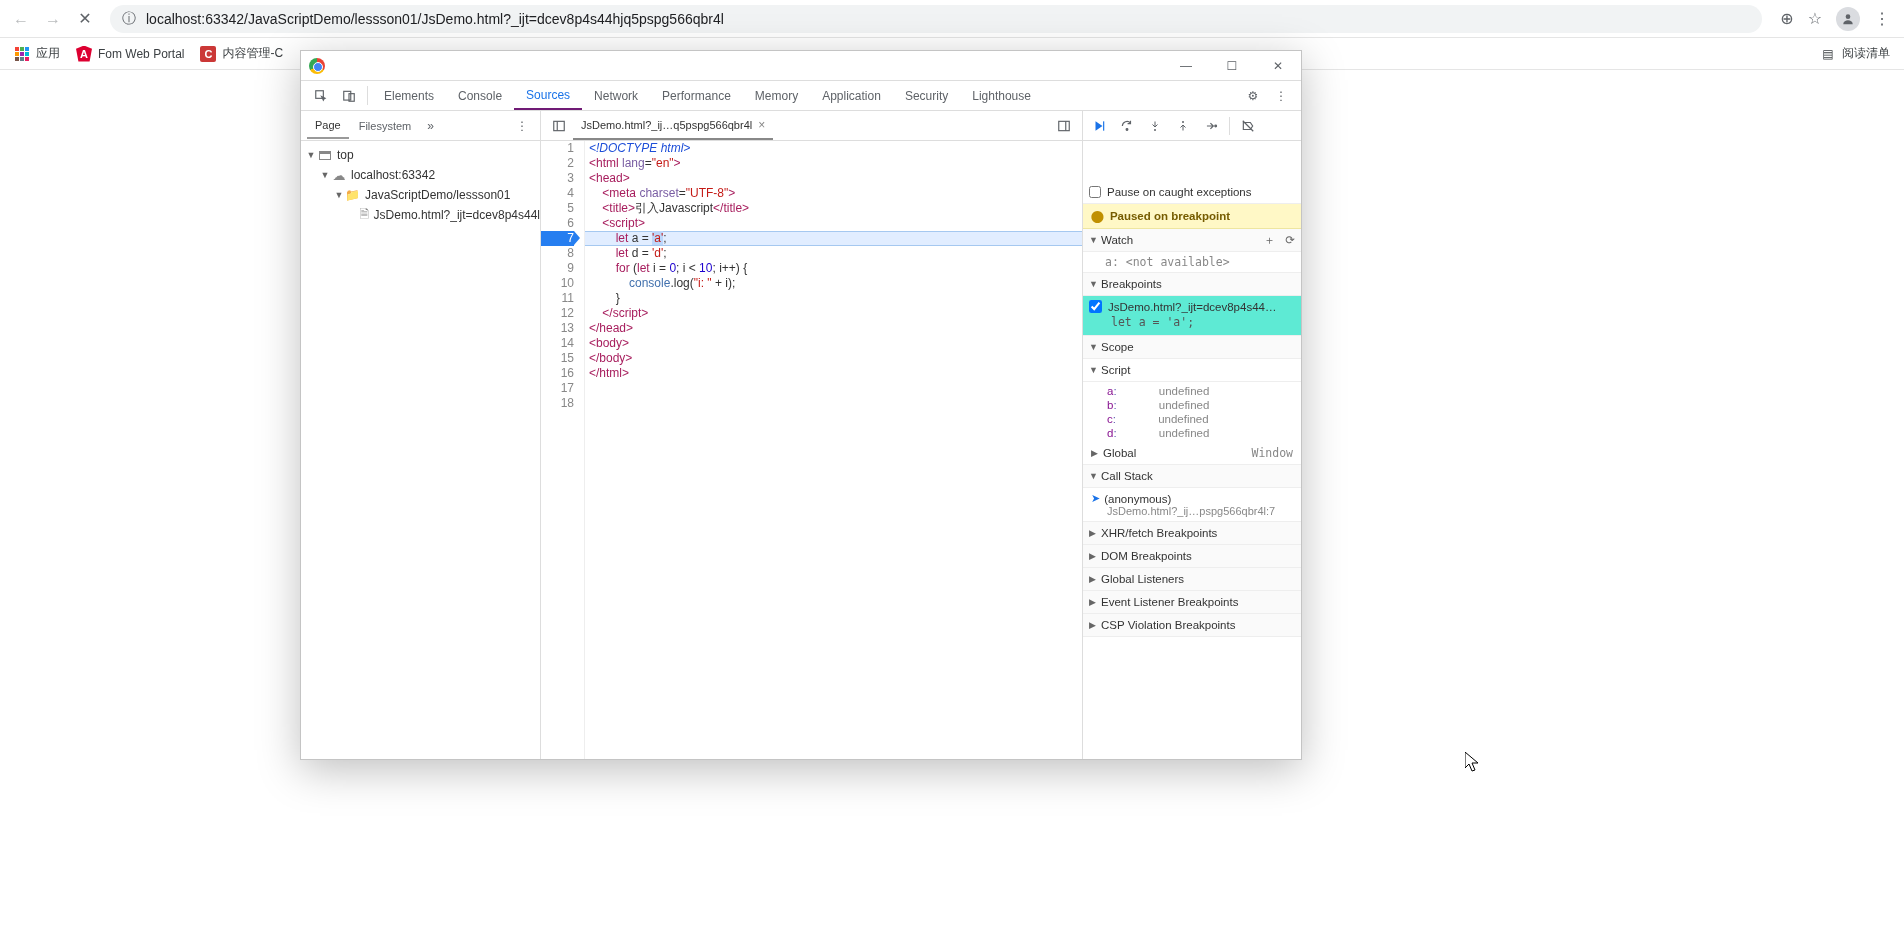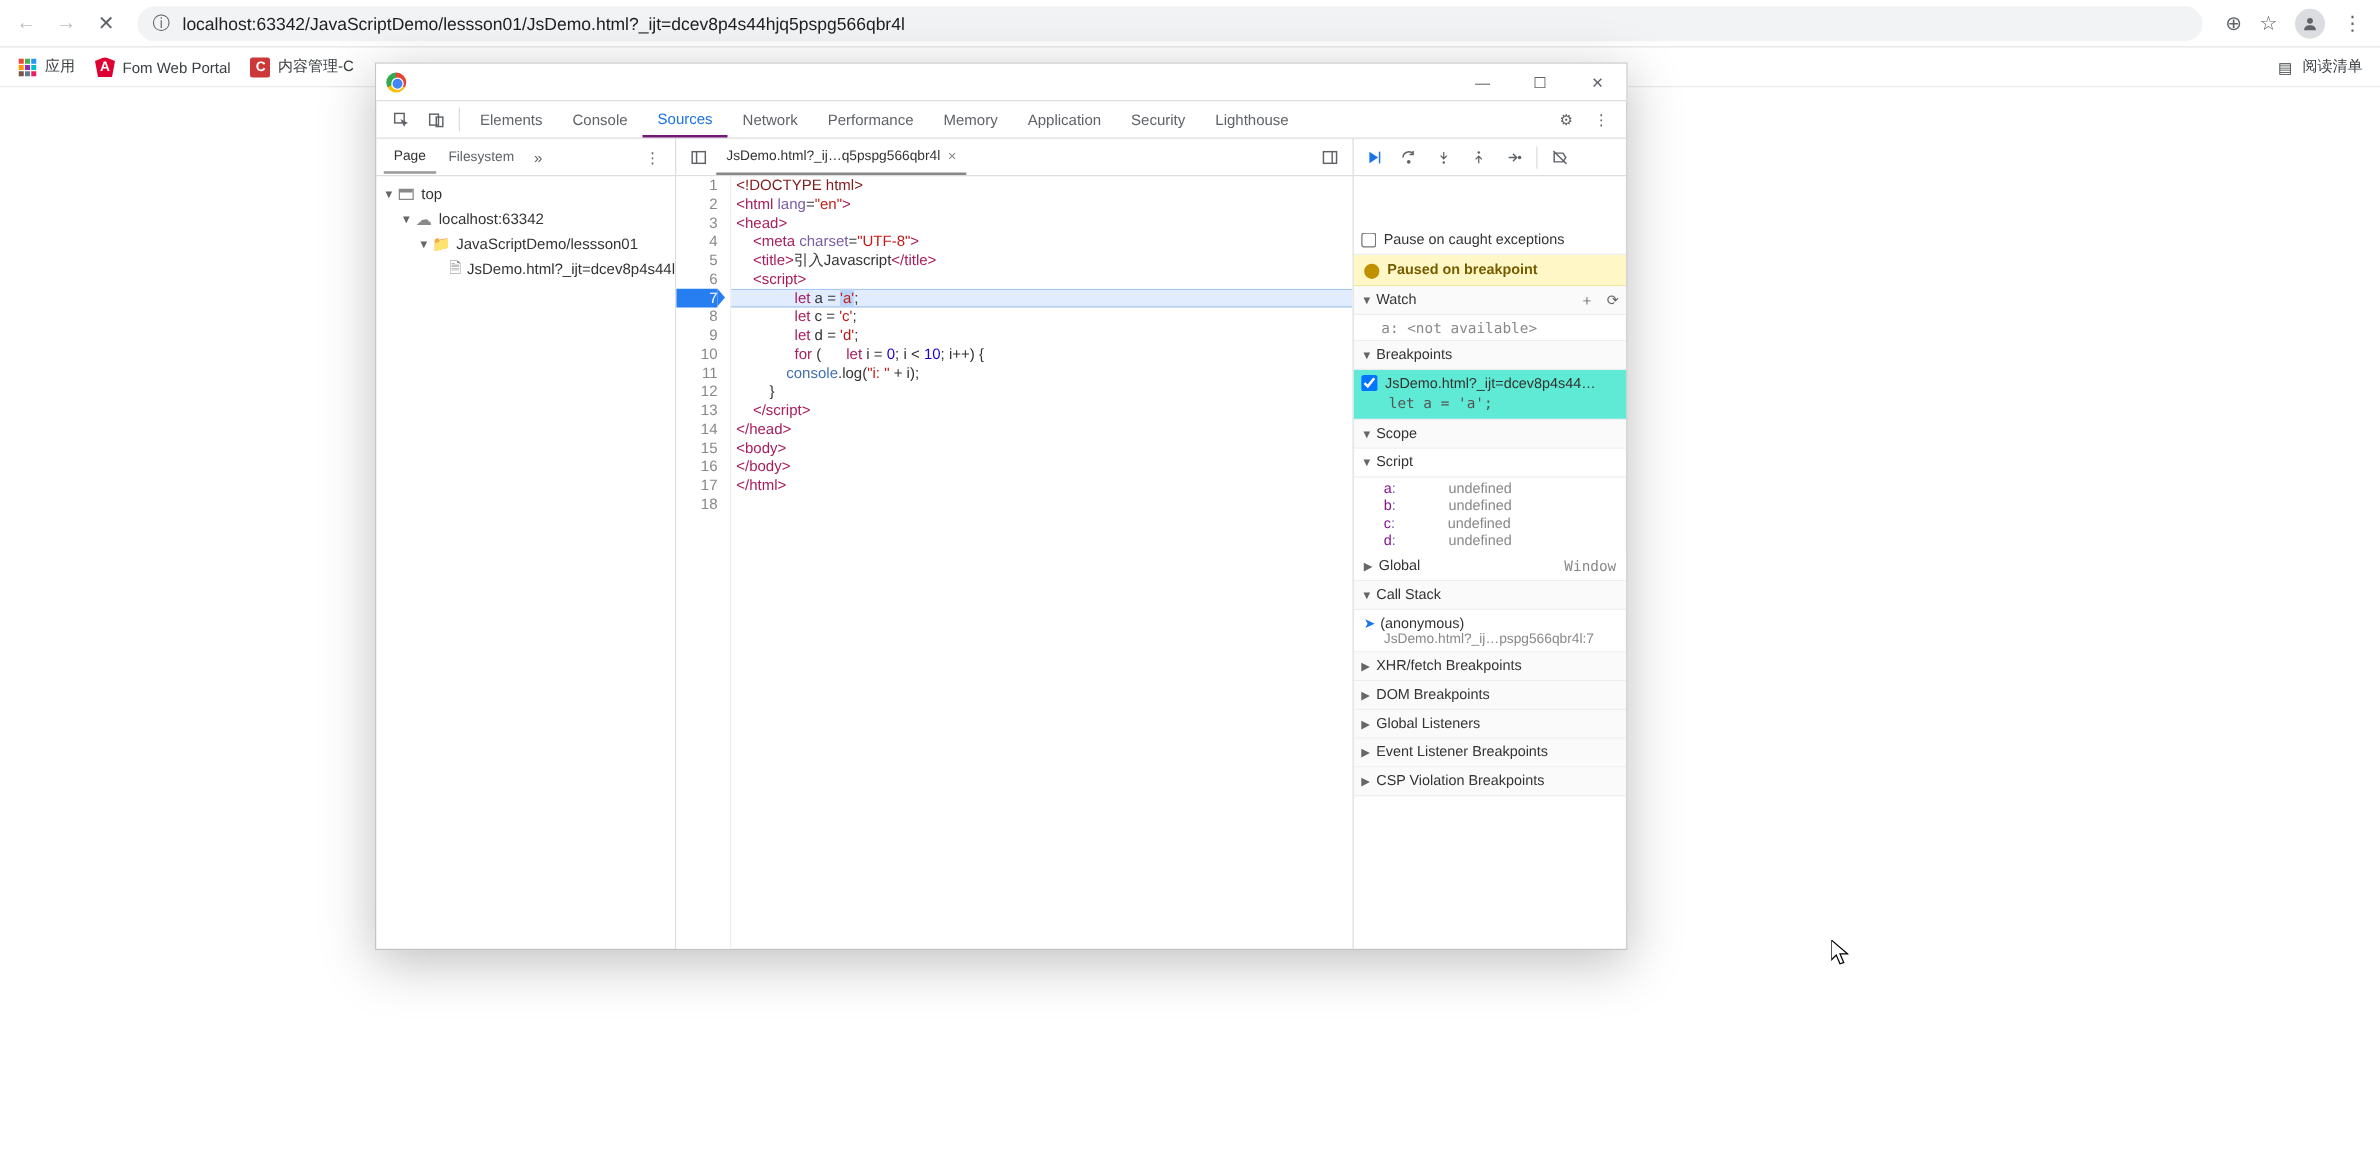--- a/index.html
+++ b/index.html
@@ -74,27 +74,27 @@
 .editor-tabs .spacer { flex:1; }
 .editor { flex:1; display:flex; font-family: Consolas, Menlo, monospace; font-size:12px; line-height:15px; overflow:auto; }
 .gutter { width:44px; text-align:right; padding-right:10px; color:#888; background:#fff; border-right:1px solid #eee; user-select:none; }
 .gutter-line { height:15px; }
 .gutter-line.bp { background:#267ef0; color:#fff; position:relative; }
 .gutter-line.bp::after { content:""; position:absolute; right:-6px; top:0; border-top:7.5px solid transparent; border-bottom:7.5px solid transparent; border-left:6px solid #267ef0;}
 .code { flex:1; }
 .code-line { height:15px; padding-left:4px; white-space:pre; }
 .code-line.paused { background:#d7e7fb; box-shadow: inset 0 -1px 0 #a5c8f0, inset 0 1px 0 #a5c8f0;}
 .code-line.paused.bp-line { background:#e1edff; }
-.tok-kw { color:#a71d5d;margin-left:20px; }
+.tok-kw { color:#a71d5d; }
 .tok-tag { color:#a71d5d; }
 .tok-attr { color:#795da3; }
 .tok-str { color:#c41a16; }
 .tok-num { color:#1c00cf; }
 .tok-fn { color:#4271ae; }
-.tok-doctype { color:#7f1d1d; }
+.tok-doctype { color:#1d4ed8;font-style:italic; }
 .exec-hl { background:#bcd6fa; }
 
 
 .debug-panel { width:218px; display:flex; flex-direction:column; font-size:11.5px; }
 .debug-toolbar { height:30px; border-bottom:1px solid #ddd; display:flex; align-items:center; padding:0 4px; gap:4px; }
 .dbg-btn { width:24px; height:24px; display:flex; align-items:center; justify-content:center; color:#5f6368; cursor:pointer; }
 .dbg-btn.primary { color:#1a73e8; }
 .debug-toolbar .sep { width:1px; height:18px; background:#ddd; margin:0 2px; }
 
 .debug-sections { flex:1; overflow:auto; }
@@ -294,21 +294,20 @@
           <div class="gutter-line">18</div>
         </div>
         <div class="code">
 <div class="code-line"><span class="tok-doctype">&lt;!DOCTYPE html&gt;</span></div>
 <div class="code-line"><span class="tok-tag">&lt;html</span> <span class="tok-attr">lang</span>=<span class="tok-str">"en"</span><span class="tok-tag">&gt;</span></div>
 <div class="code-line"><span class="tok-tag">&lt;head&gt;</span></div>
 <div class="code-line">    <span class="tok-tag">&lt;meta</span> <span class="tok-attr">charset</span>=<span class="tok-str">"UTF-8"</span><span class="tok-tag">&gt;</span></div>
 <div class="code-line">    <span class="tok-tag">&lt;title&gt;</span>引入Javascript<span class="tok-tag">&lt;/title&gt;</span></div>
 <div class="code-line">    <span class="tok-tag">&lt;script&gt;</span></div>
 <div class="code-line paused bp-line">        <span class="tok-kw">let</span> a = <span class="exec-hl"><span class="tok-str">'a'</span></span>;</div>
-<div class="code-line">        <span class="tok-kw">let</span> c = <span class="tok-str">'c'</span>;</div>
 <div class="code-line">        <span class="tok-kw">let</span> d = <span class="tok-str">'d'</span>;</div>
 <div class="code-line">        <span class="tok-kw">for</span> (<span class="tok-kw">let</span> i = <span class="tok-num">0</span>; i &lt; <span class="tok-num">10</span>; i++) {</div>
 <div class="code-line">            <span class="tok-fn">console</span>.log(<span class="tok-str">"i: "</span> + i);</div>
 <div class="code-line">        }</div>
 <div class="code-line">    <span class="tok-tag">&lt;/script&gt;</span></div>
 <div class="code-line"><span class="tok-tag">&lt;/head&gt;</span></div>
 <div class="code-line"><span class="tok-tag">&lt;body&gt;</span></div>
 <div class="code-line"><span class="tok-tag">&lt;/body&gt;</span></div>
 <div class="code-line"><span class="tok-tag">&lt;/html&gt;</span></div>
         </div>

